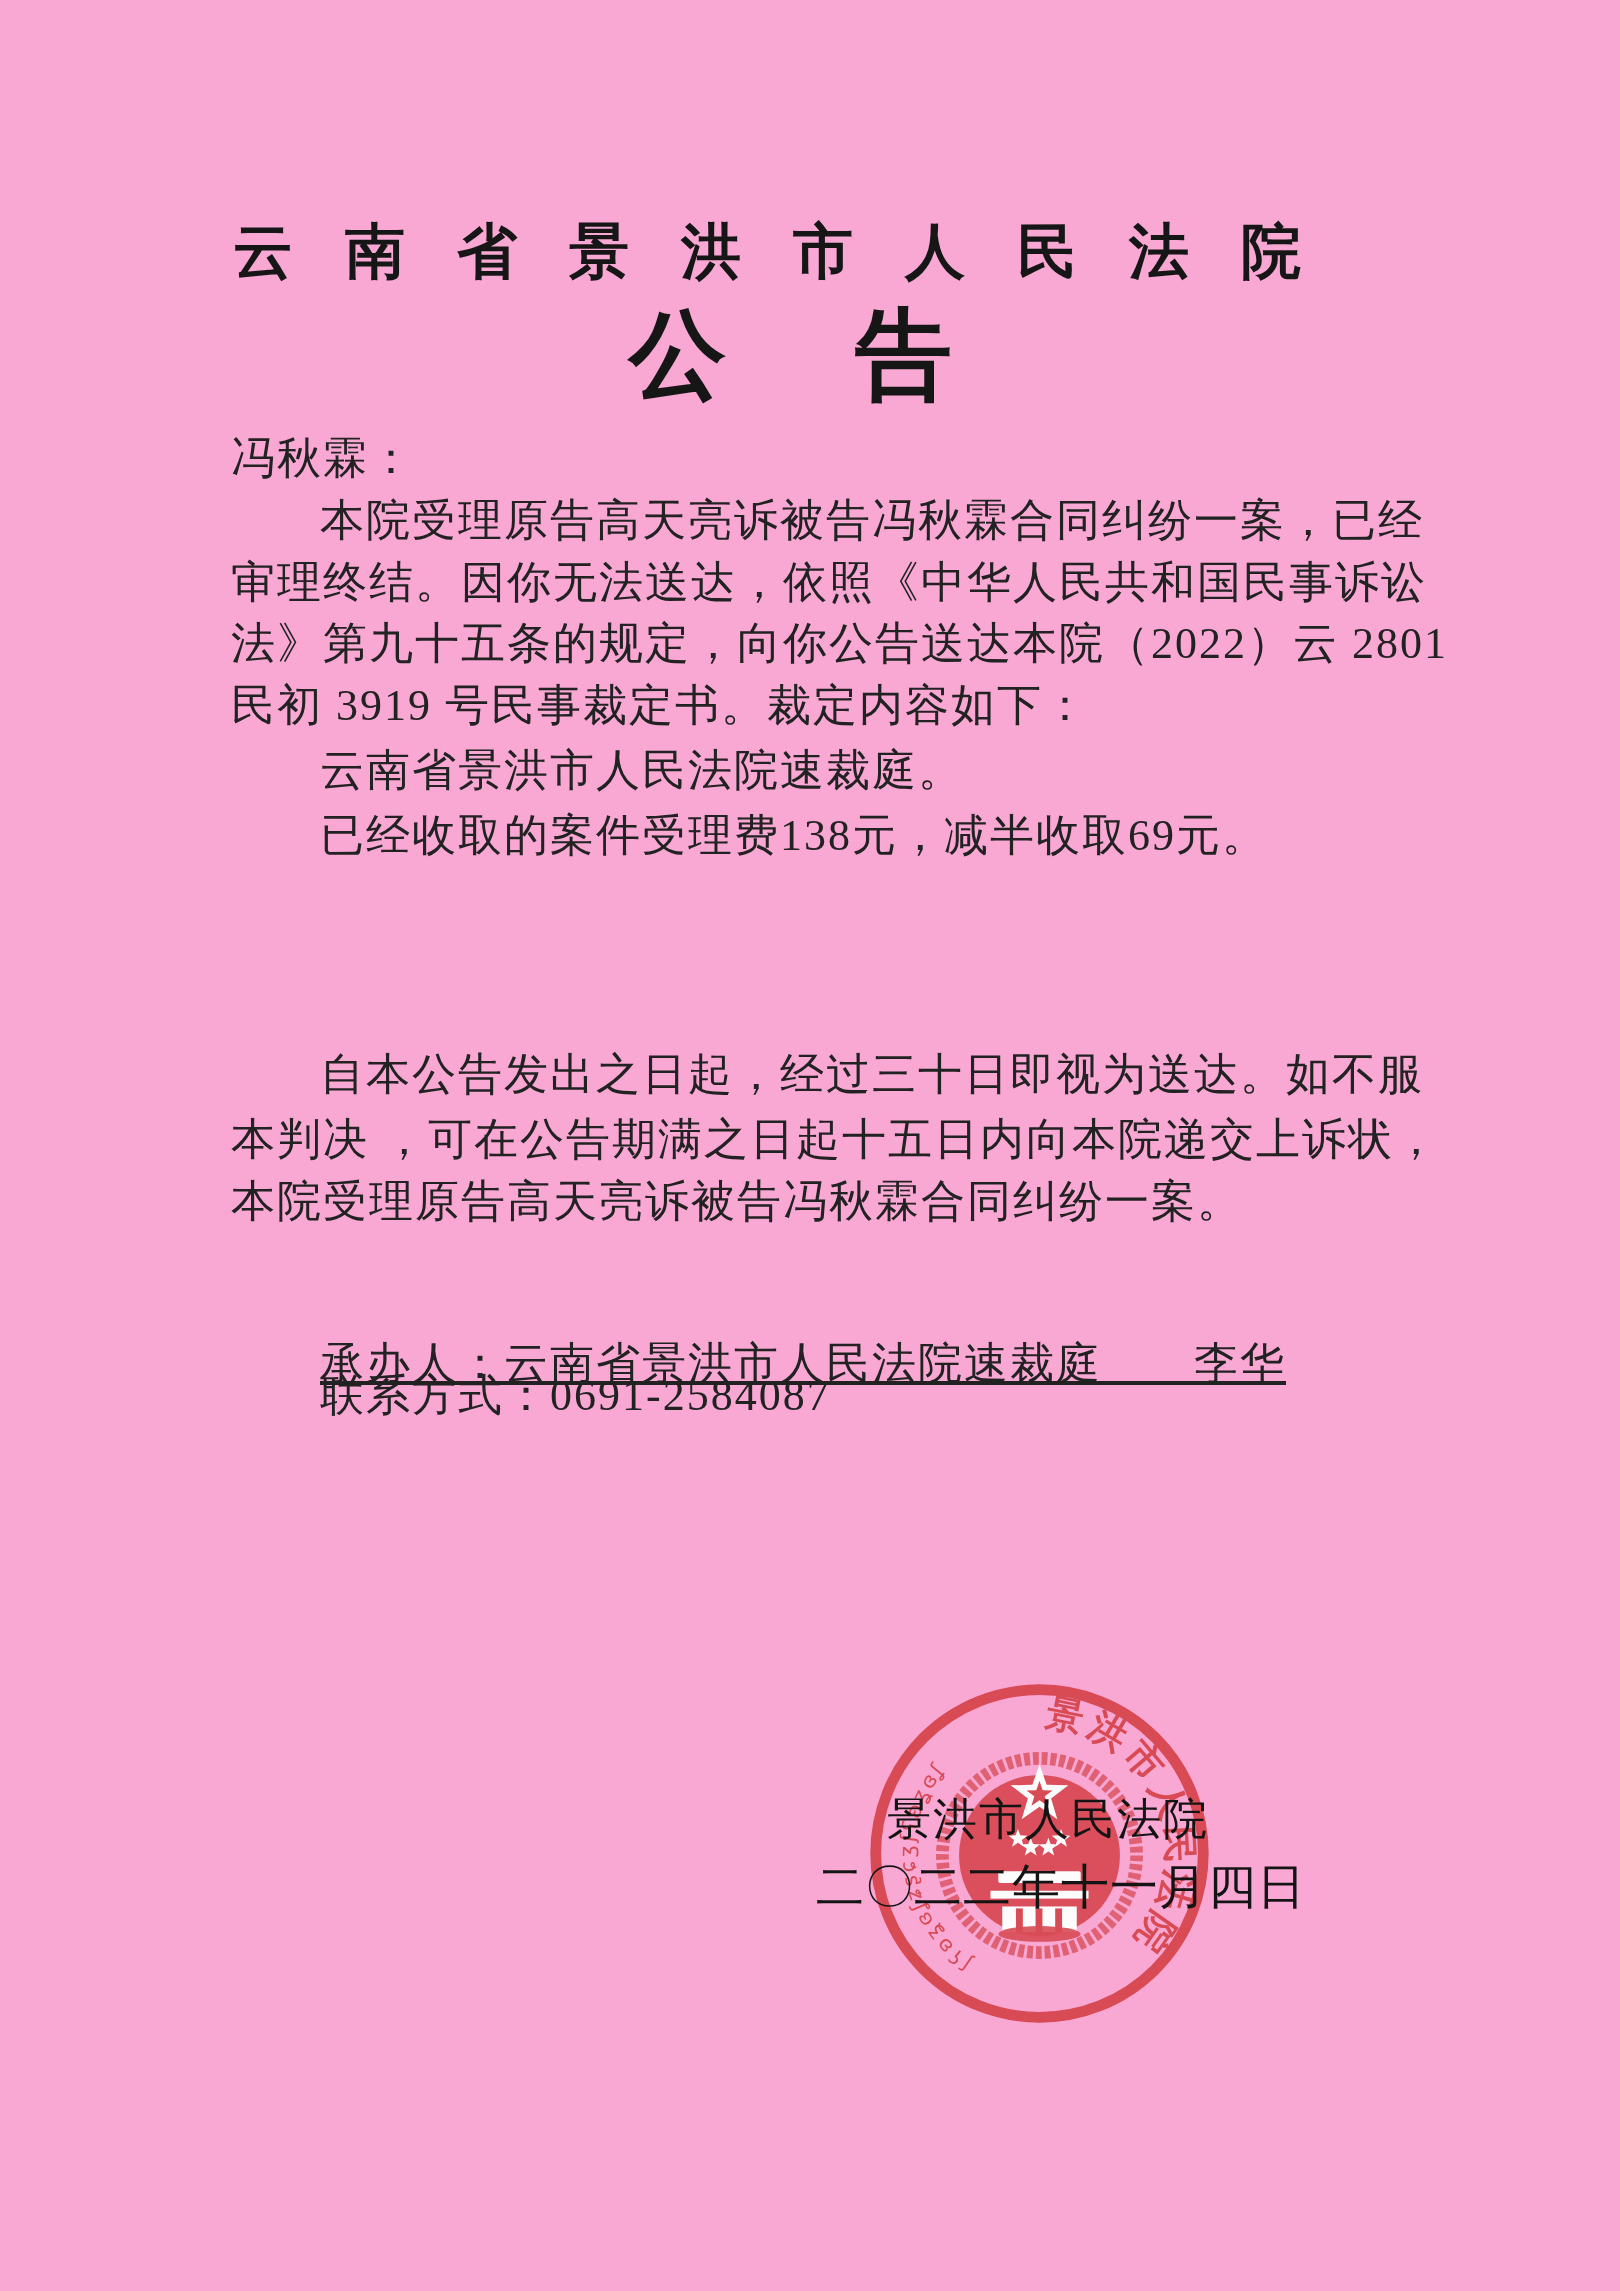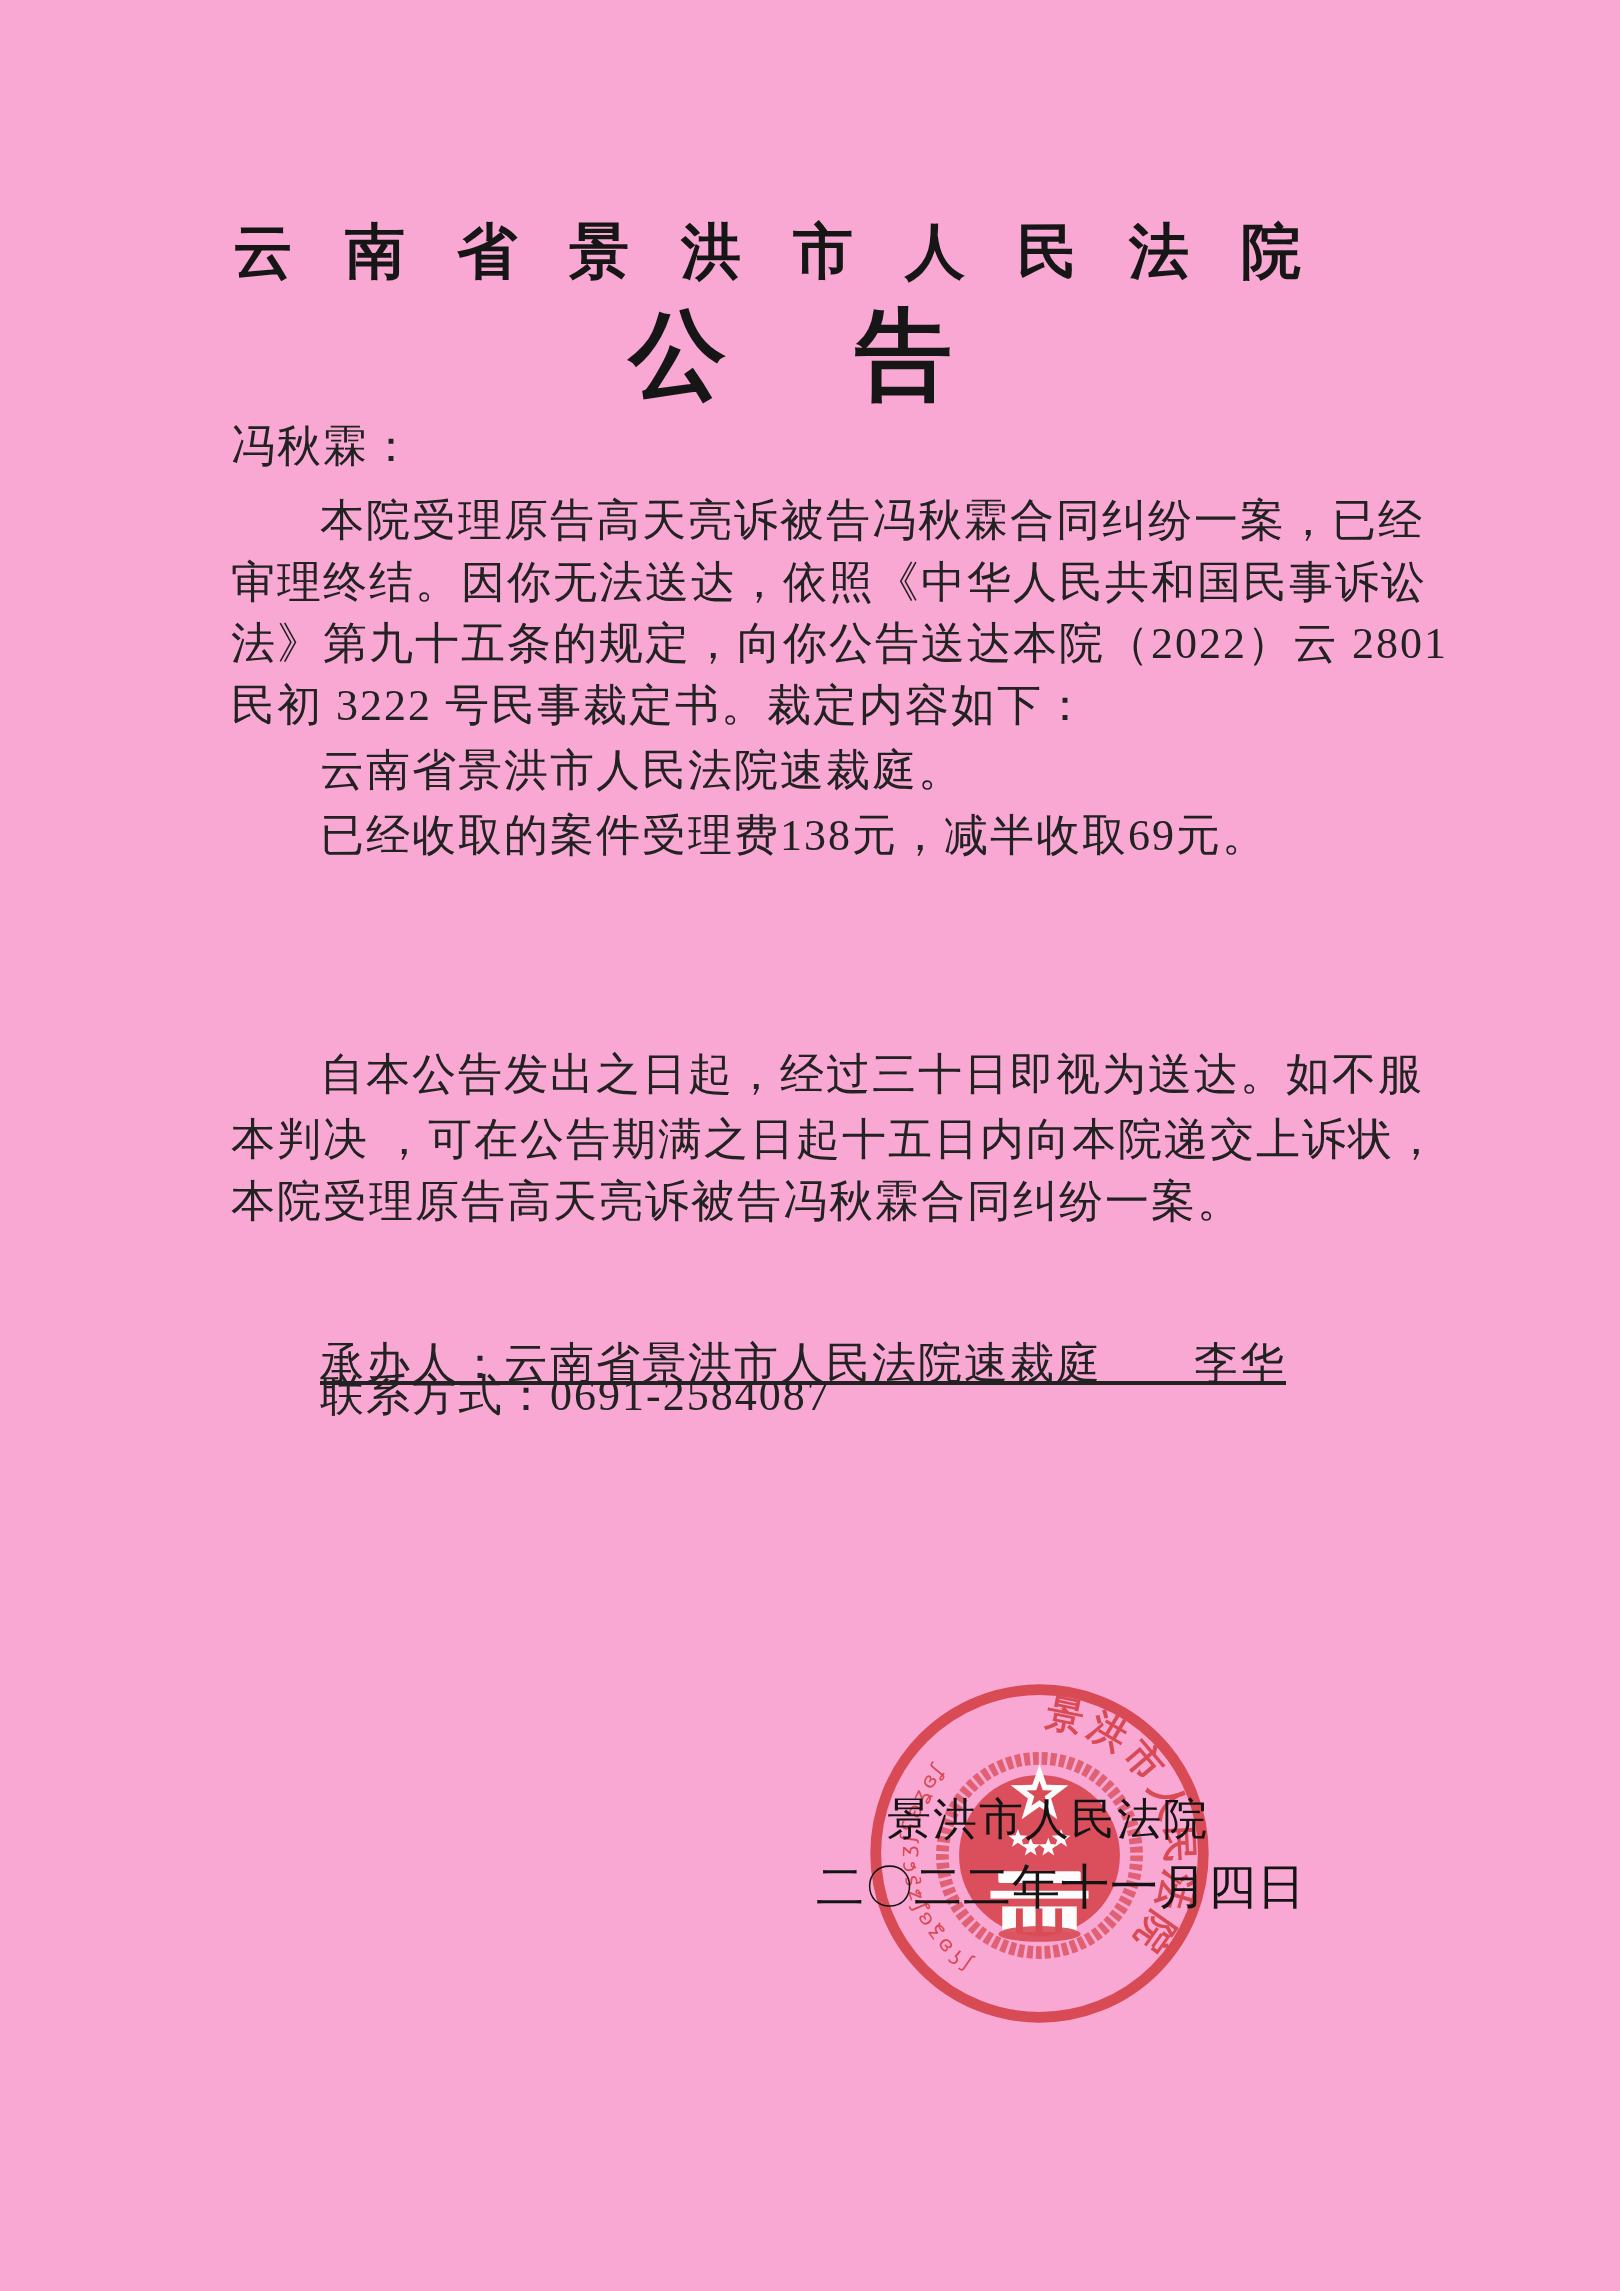--- a/index.html
+++ b/index.html
@@ -21,21 +21,21 @@
     position:absolute;left:629px;top:306px;
     font-family:"Liberation Sans","DejaVu Sans",sans-serif;
     font-weight:bold;font-size:97px;line-height:1;
     letter-spacing:129px;color:#161616;white-space:nowrap;
   }
   .bodyline{
     position:absolute;
     font-size:44px;line-height:1;letter-spacing:2px;
     color:#222;white-space:pre;
   }
-  .addressee{left:231px;top:425px;}
+  .addressee{left:231px;top:437px;}
   .l1{left:320px;top:499px;}
   .l2{left:231px;top:561px;}
   .l3{left:231px;top:622px;}
   .l4{left:231px;top:684px;}
   .l5{left:320px;top:749px;}
   .l6{left:320px;top:814px;}
   .l7{left:320px;top:1053px;}
   .l8{left:231px;top:1118px;text-align:right;}
   .l9{left:231px;top:1180px;}
   .l10{left:320px;top:1342px;text-decoration:underline;}
@@ -58,21 +58,21 @@
 <div class="page">
 
   <div class="court-title">云南省景洪市人民法院</div>
   <div class="announce-title">公告</div>
 
   <div class="bodyline addressee">冯秋霖：</div>
 
   <div class="bodyline l1">本院受理原告高天亮诉被告冯秋霖合同纠纷一案，已经</div>
   <div class="bodyline l2">审理终结。因你无法送达，依照《中华人民共和国民事诉讼</div>
   <div class="bodyline l3">法》第九十五条的规定，向你公告送达本院（2022）云 2801</div>
-  <div class="bodyline l4">民初 3222 号民事裁定书。裁定内容如下：</div>
+  <div class="bodyline l4">民初 3919 号民事裁定书。裁定内容如下：</div>
   <div class="bodyline l5">云南省景洪市人民法院速裁庭。</div>
   <div class="bodyline l6">已经收取的案件受理费138元，减半收取69元。</div>
   <div class="bodyline l7">自本公告发出之日起，经过三十日即视为送达。如不服</div>
   <div class="bodyline l8">本判决 ，可在公告期满之日起十五日内向本院递交上诉状，</div>
   <div class="bodyline l9">本院受理原告高天亮诉被告冯秋霖合同纠纷一案。</div>
   <div class="bodyline l10">承办人：云南省景洪市人民法院速裁庭　　李华</div>
   <div class="bodyline l11">联系方式：0691-2584087</div>
 
   <svg class="seal" viewBox="0 0 364 364">
     <g fill="none" stroke="#d84a54">

